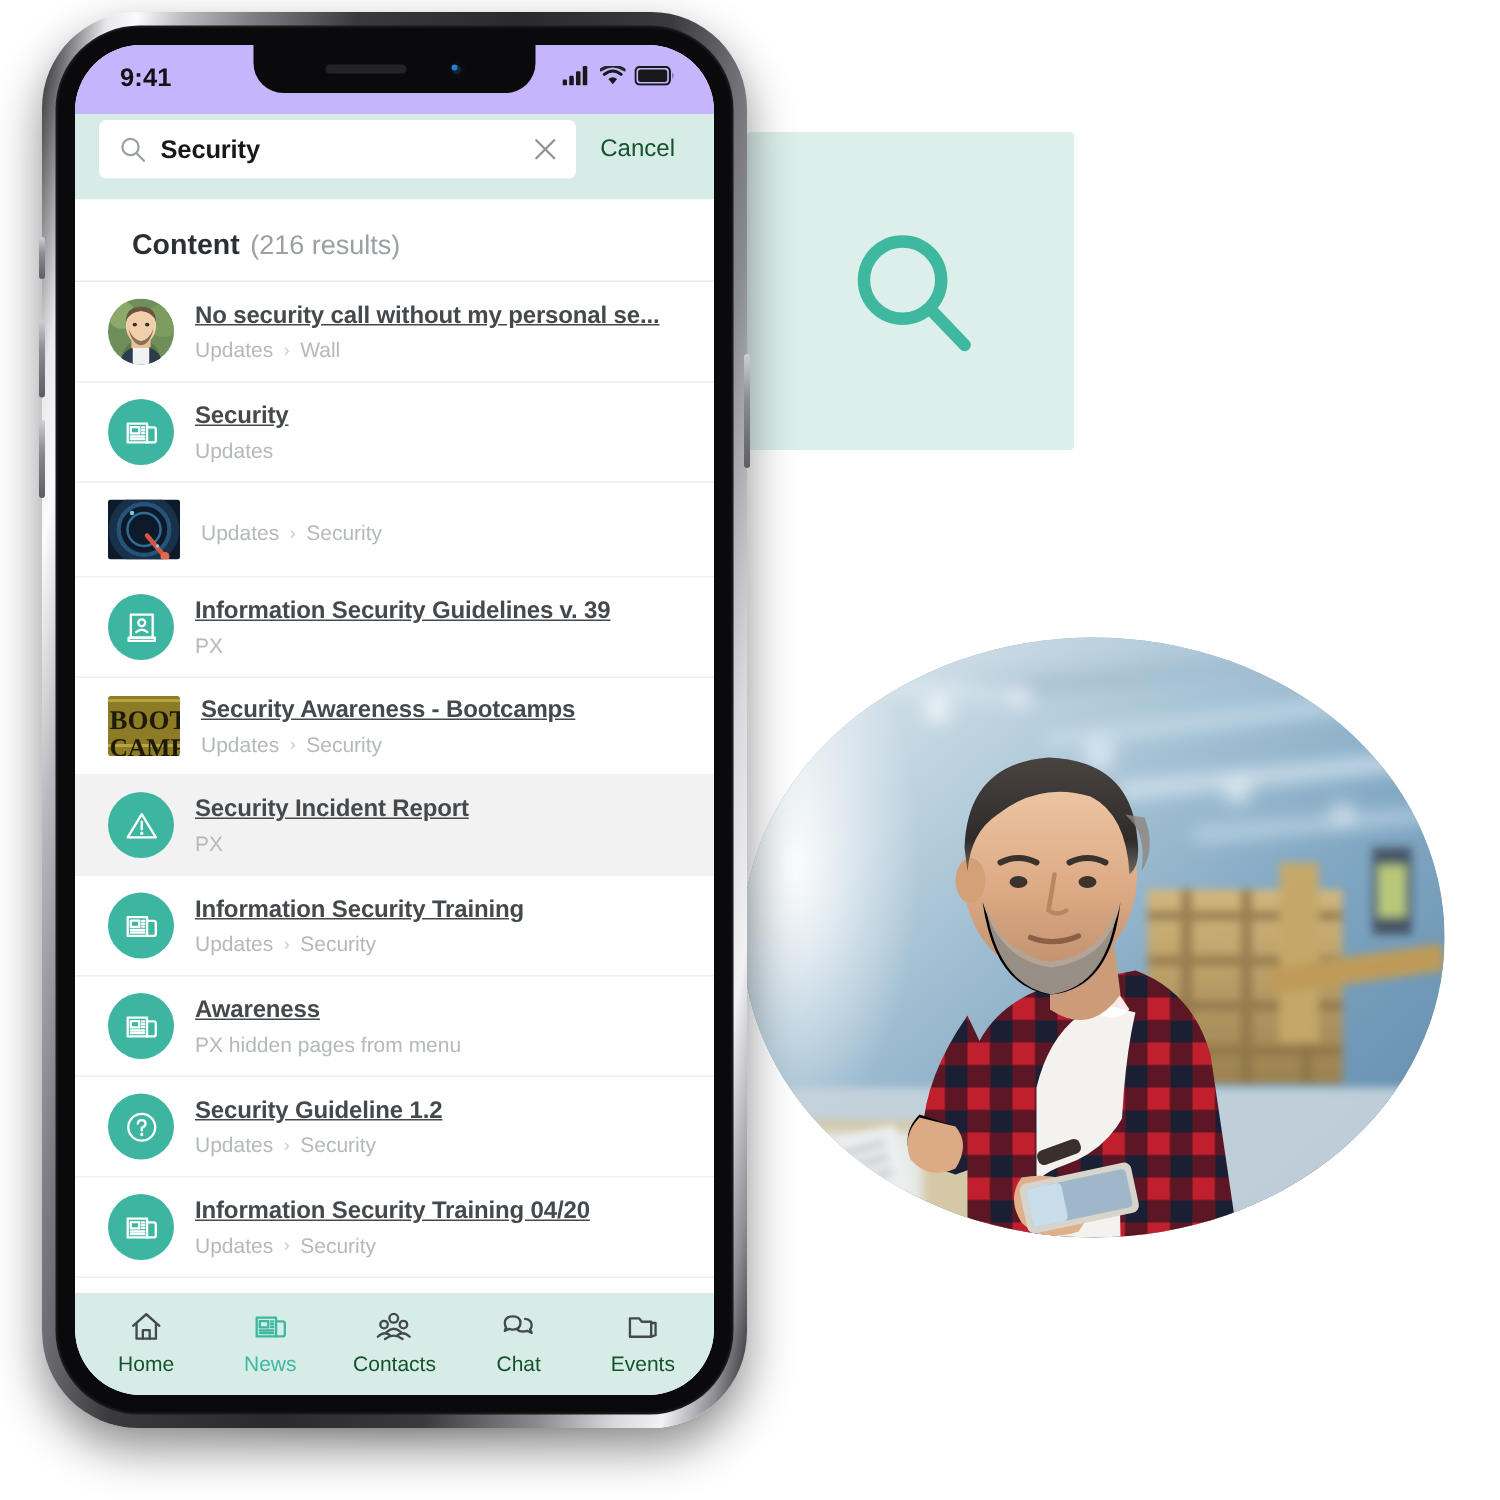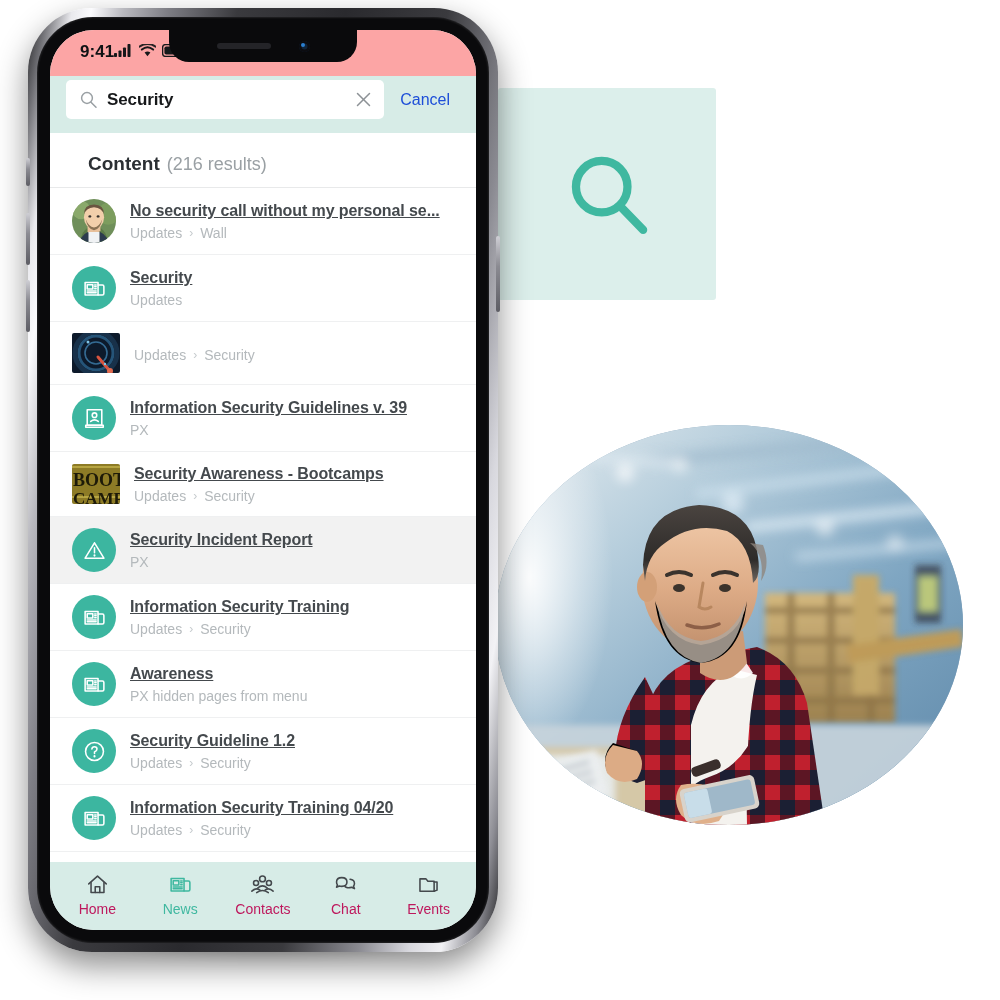--- a/index.html
+++ b/index.html
@@ -147,24 +147,24 @@
     z-index: 6;
   }
   #btn-mute { left: -2px; top: 150px; width: 4px; height: 28px; }
   #btn-vol-up { left: -2px; top: 205px; width: 4px; height: 52px; }
   #btn-vol-dn { left: -2px; top: 272px; width: 4px; height: 52px; }
   #btn-power { right: -2px; top: 228px; width: 4px; height: 76px; }
 
   
   #status-bar {
     height: 46px;
-    background: #fca5a5;
+    background: #c4b5fd;
     display: flex;
     align-items: flex-start;
-    justify-content: flex-start;
+    justify-content: space-between;
     padding: 12px 26px 0 30px;
     box-sizing: border-box;
     flex: 0 0 auto;
   }
   #status-time {
     font-size: 17px;
     font-weight: bold;
     color: #0f1214;
     letter-spacing: 0.1px;
     line-height: 20px;
@@ -198,21 +198,21 @@
   }
   #search-field .q-value {
     flex: 1;
     font-size: 17px;
     font-weight: bold;
     color: #16181a;
     letter-spacing: -0.1px;
   }
   #cancel-btn {
     font-size: 16px;
-    color: #1d4ed8;
+    color: #14532d;
     padding: 0 10px 0 14px;
     white-space: nowrap;
   }
 
   
   #content-area {
     flex: 1;
     background: #ffffff;
     overflow: hidden;
     position: relative;
@@ -308,21 +308,21 @@
   }
   .tab-item {
     display: flex;
     flex-direction: column;
     align-items: center;
     gap: 4px;
     width: 74px;
   }
   .tab-item .t-label {
     font-size: 14px;
-    color: #be185d;
+    color: #14532d;
     line-height: 16px;
   }
   .tab-item.active .t-label { color: #3fb8a0; }
 </style>
 </head>
 <body>
 
 <div id="search-card">
   <svg class="mag" viewBox="0 0 100 100">
     <circle cx="41" cy="41" r="28" fill="none" stroke="#3fb8a0" stroke-width="9"></circle>

